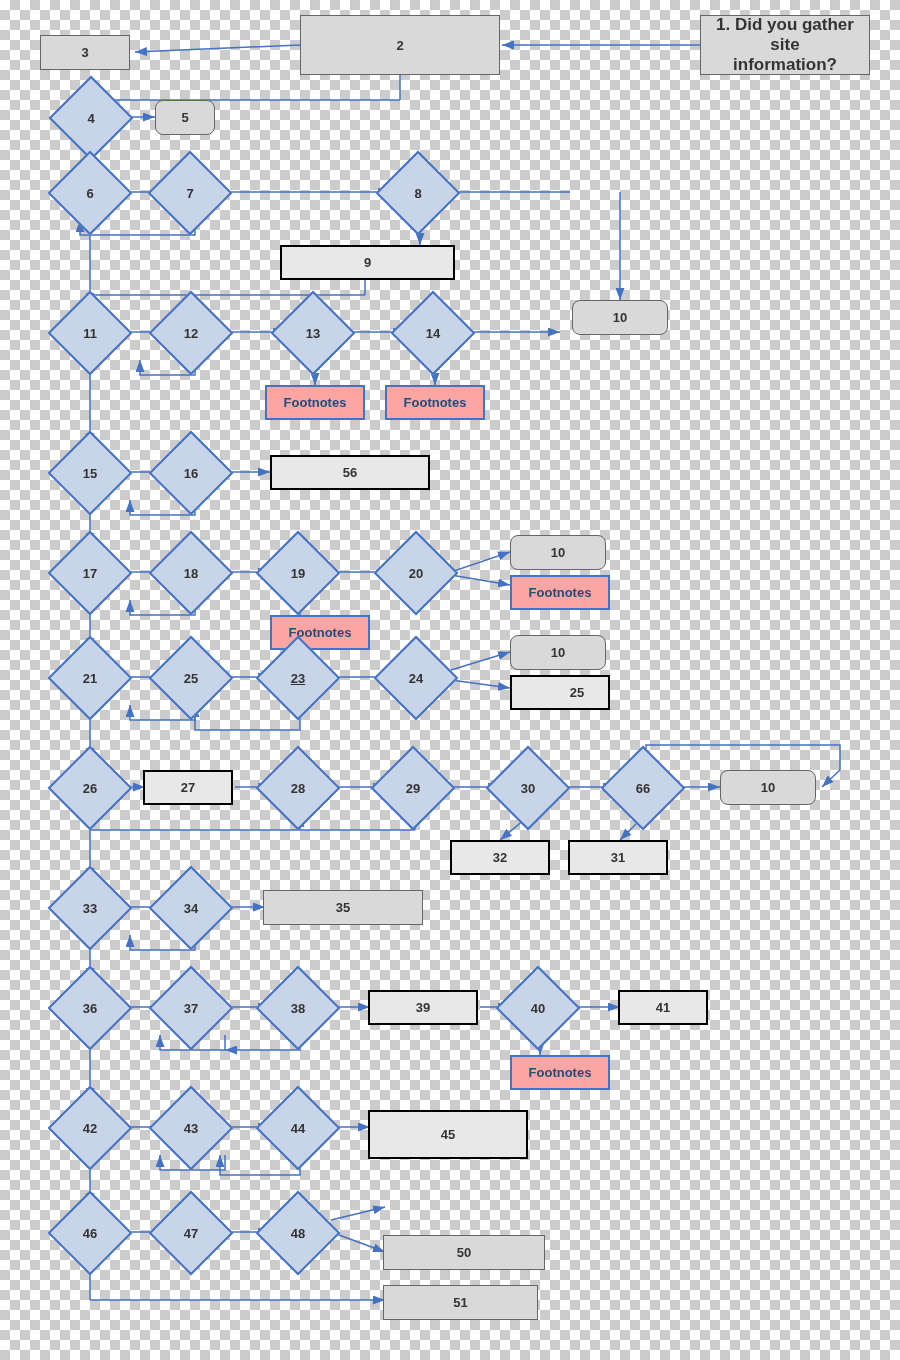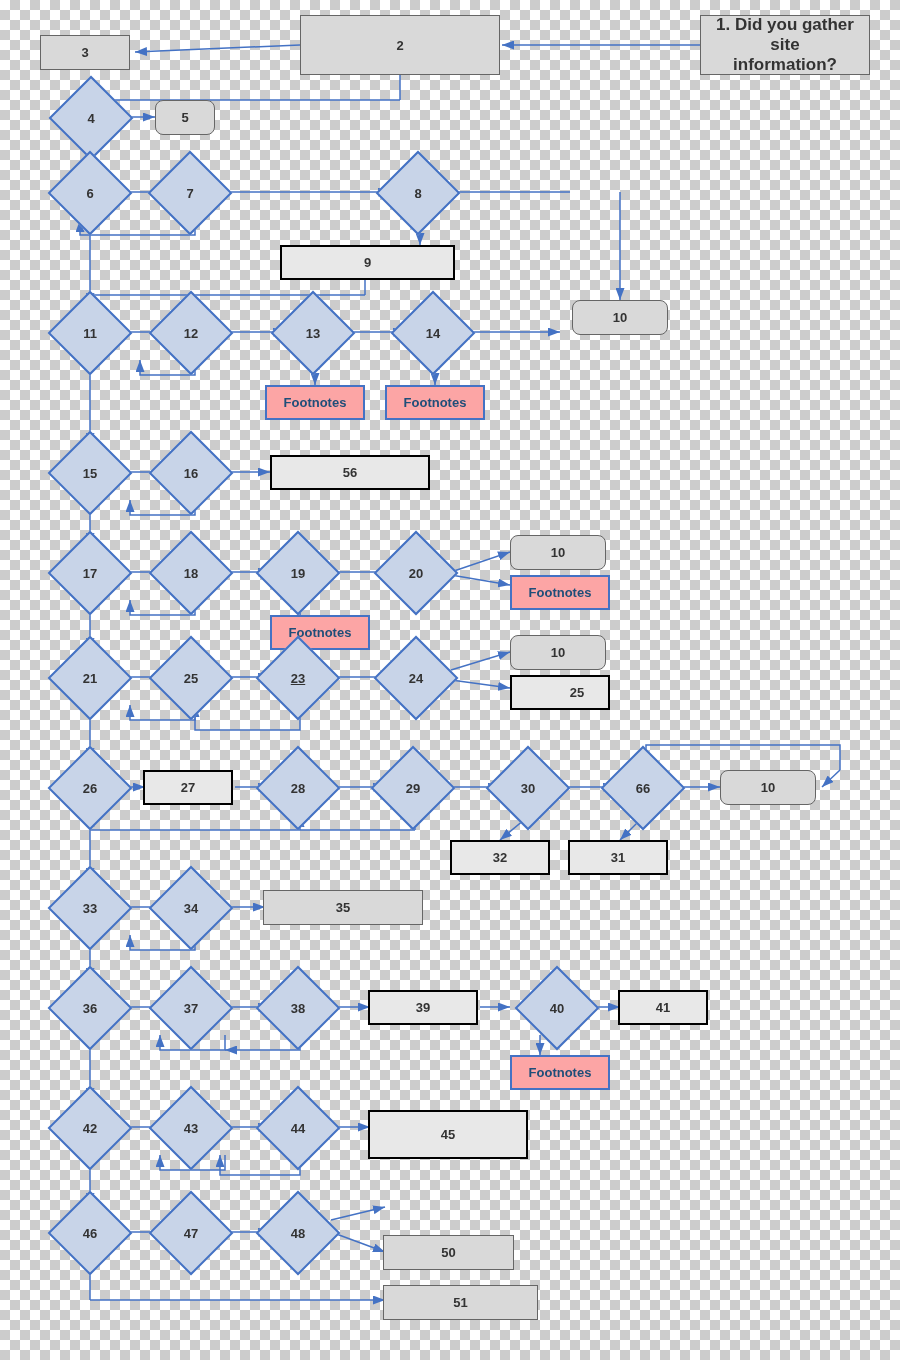--- a/index.html
+++ b/index.html
@@ -437,21 +437,21 @@
   </div>
 
   <div class="diamond" style="left:270px;top:980px;width:56px;height:56px;">
     <span>38</span>
   </div>
 
   <div class="rect rect-white" style="left:368px;top:990px;width:110px;height:35px;">
     <span>39</span>
   </div>
 
-  <div class="diamond" style="left:529px;top:980px;width:56px;height:56px;">
+  <div class="diamond" style="left:510px;top:980px;width:56px;height:56px;">
     <span>40</span>
   </div>
 
   <div class="rect rect-white" style="left:618px;top:990px;width:90px;height:35px;">
     <span>41</span>
   </div>
 
   <div class="rect rect-blue" style="left:510px;top:1055px;width:100px;height:35px;">
     <span>Footnotes</span>
   </div>
@@ -478,20 +478,20 @@
 
   <div class="diamond" style="left:163px;top:1205px;width:56px;height:56px;">
     <span>47</span>
   </div>
 
   <div class="diamond" style="left:270px;top:1205px;width:56px;height:56px;">
     <span>48</span>
   </div>
 
 
-  <div class="rect rect-gray" style="left:383px;top:1235px;width:131px;height:35px;">
+  <div class="rect rect-gray" style="left:383px;top:1235px;width:162px;height:35px;">
     <span>50</span>
   </div>
 
   <div class="rect rect-gray" style="left:383px;top:1285px;width:155px;height:35px;">
     <span>51</span>
   </div>
 </div>
 
 </body></html>

